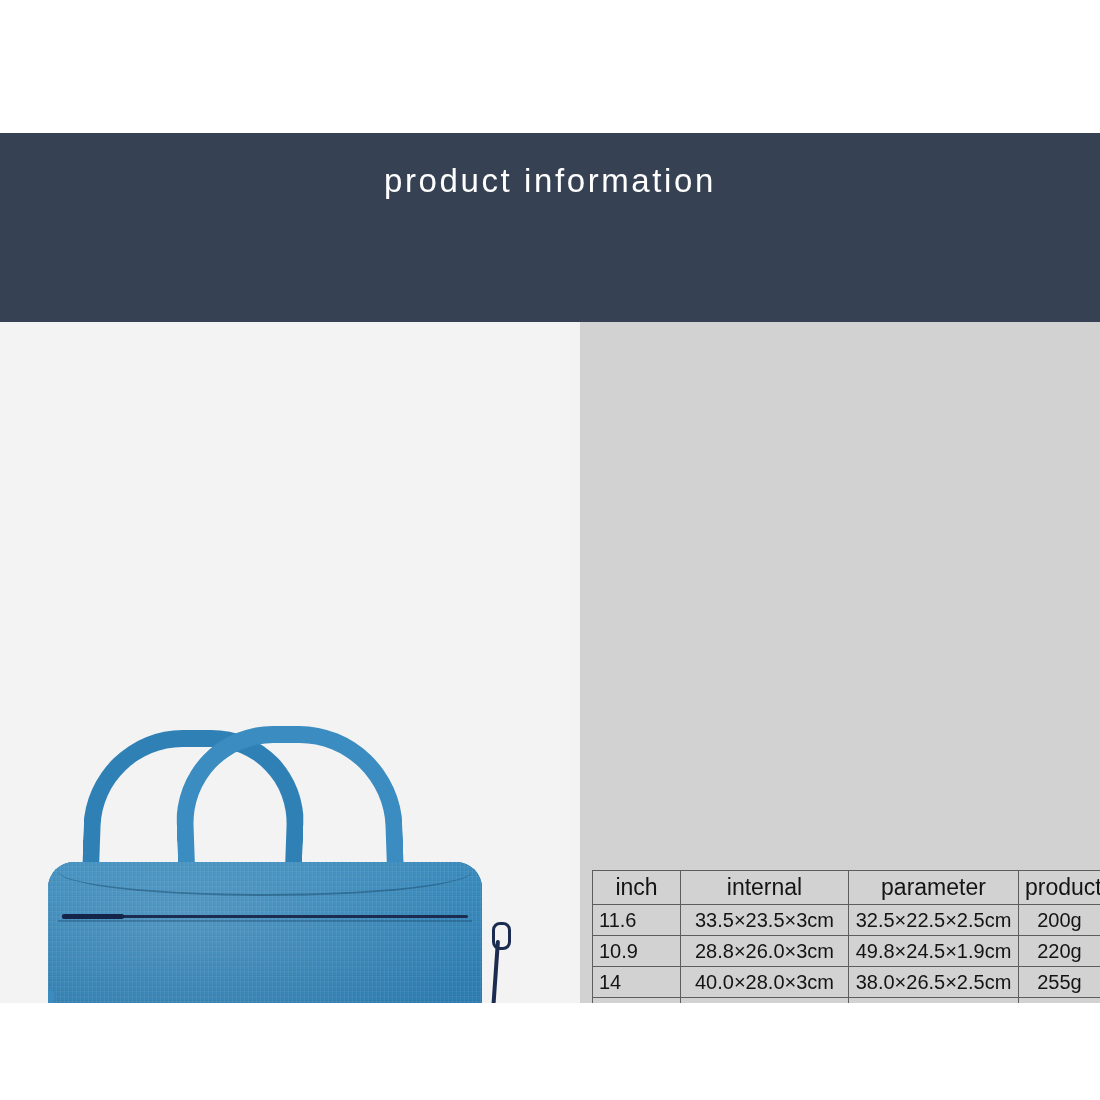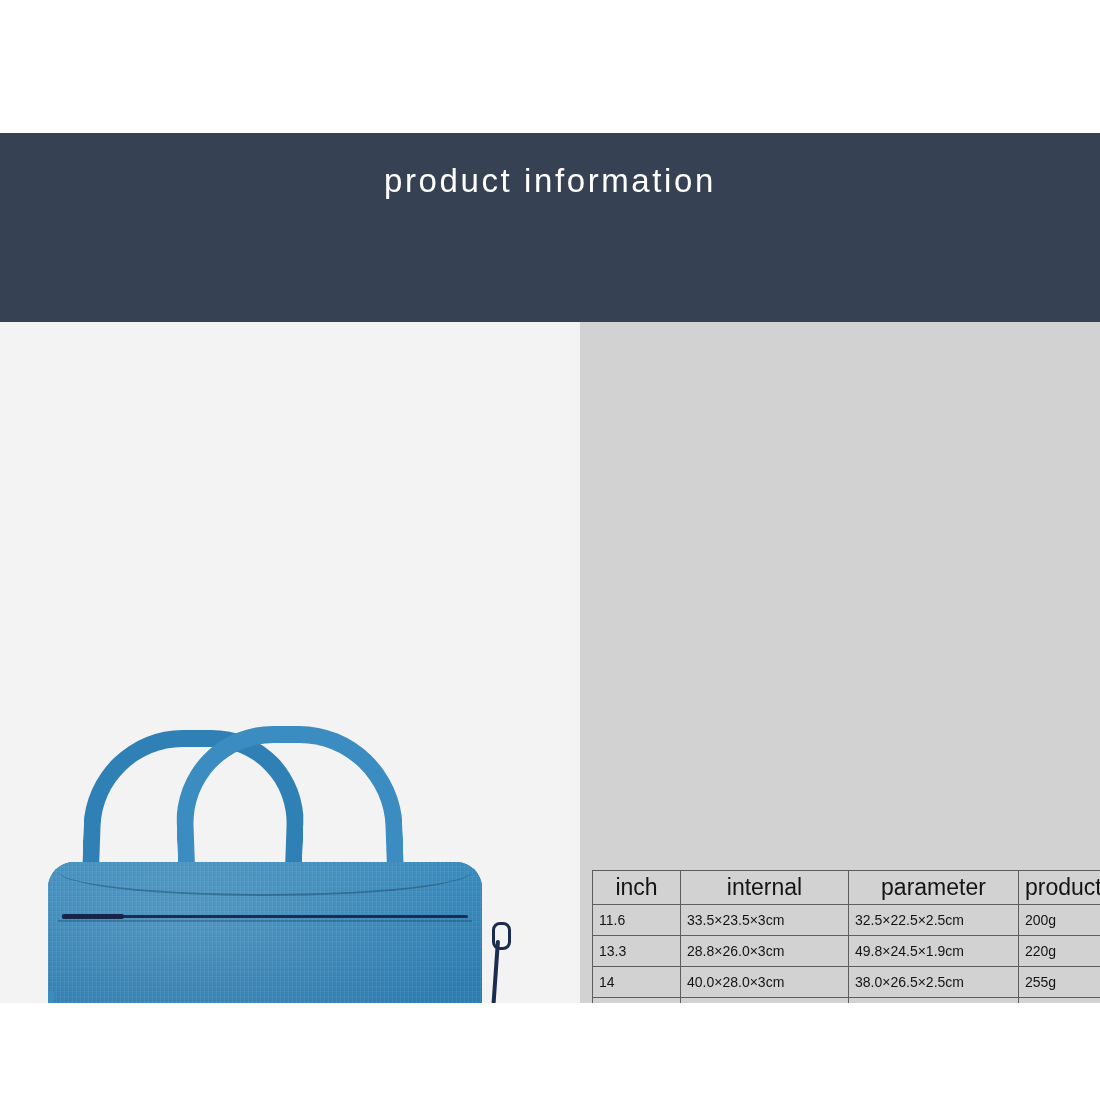--- a/index.html
+++ b/index.html
@@ -87,27 +87,27 @@
   .edge-tab{position:absolute;left:-2px;top:128px;width:8px;height:40px;
             background:#3a8cbe;border-radius:3px;}
 
   
   .spec-table{position:absolute;left:592px;top:548px;width:508px;
               border-collapse:collapse;table-layout:fixed;}
   .spec-table td,.spec-table th{border:1px solid #5d5d5d;
               background:#d2d2d2;color:#141414;padding:0 6px;
               font-weight:400;}
   .spec-table thead th{font-size:23px;height:33px;line-height:33px;}
-  .spec-table tbody td{font-size:14px;height:30px;line-height:30px;}
+  .spec-table tbody td{font-size:20px;height:30px;line-height:30px;}
   .col-inch{width:88px;}
   .col-ext{width:168px;}
   .col-int{width:170px;}
   .col-wt{width:82px;}
   .c-inch{text-align:left;}
-  .c-ext,.c-int,.c-wt{}
+  .c-ext,.c-int,.c-wt{text-align:center;}
 </style>
 </head>
 <body>
 
 <div class="page">
 
   <div class="top-margin"></div>
 
   <div class="banner">
     <div class="banner-title">product information</div>
@@ -159,21 +159,21 @@
         </tr>
       </thead>
       <tbody>
         <tr>
           <td class="c-inch">11.6</td>
           <td class="c-ext">33.5×23.5×3cm</td>
           <td class="c-int">32.5×22.5×2.5cm</td>
           <td class="c-wt">200g</td>
         </tr>
         <tr>
-          <td class="c-inch">13.3</td>
+          <td class="c-inch">10.9</td>
           <td class="c-ext">28.8×26.0×3cm</td>
           <td class="c-int">49.8×24.5×1.9cm</td>
           <td class="c-wt">220g</td>
         </tr>
         <tr>
           <td class="c-inch">14</td>
           <td class="c-ext">40.0×28.0×3cm</td>
           <td class="c-int">38.0×26.5×2.5cm</td>
           <td class="c-wt">255g</td>
         </tr>

